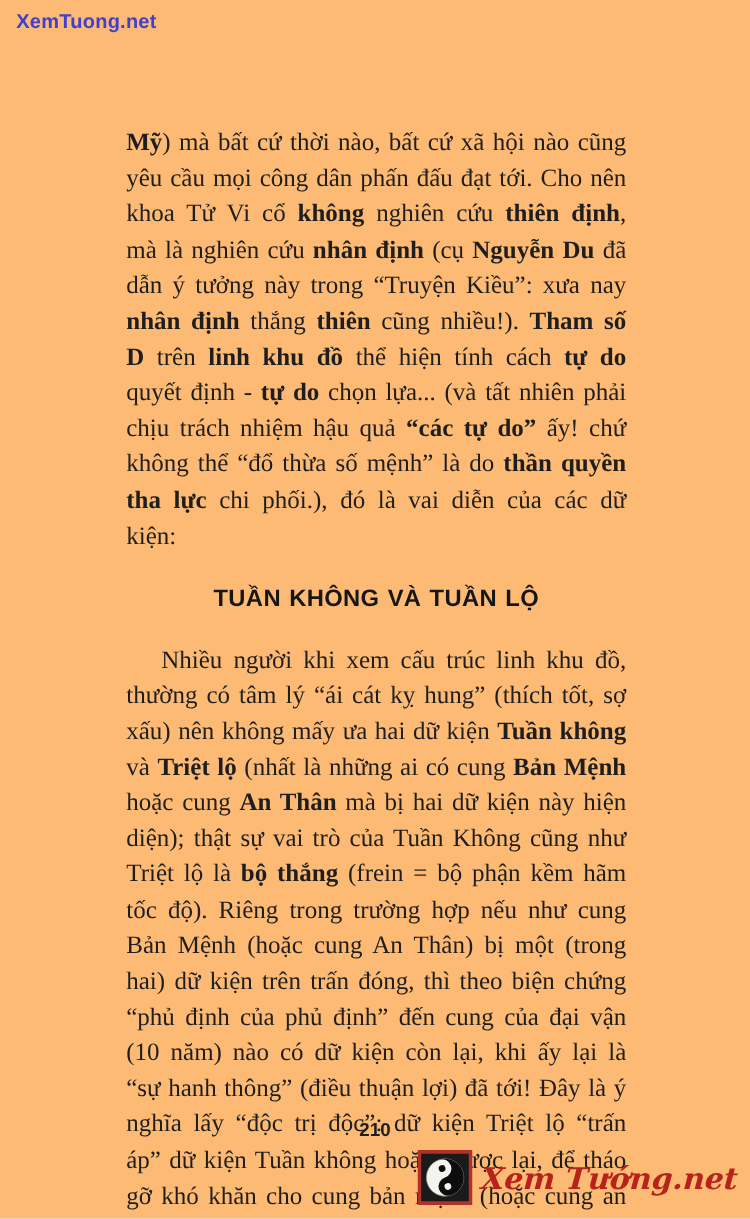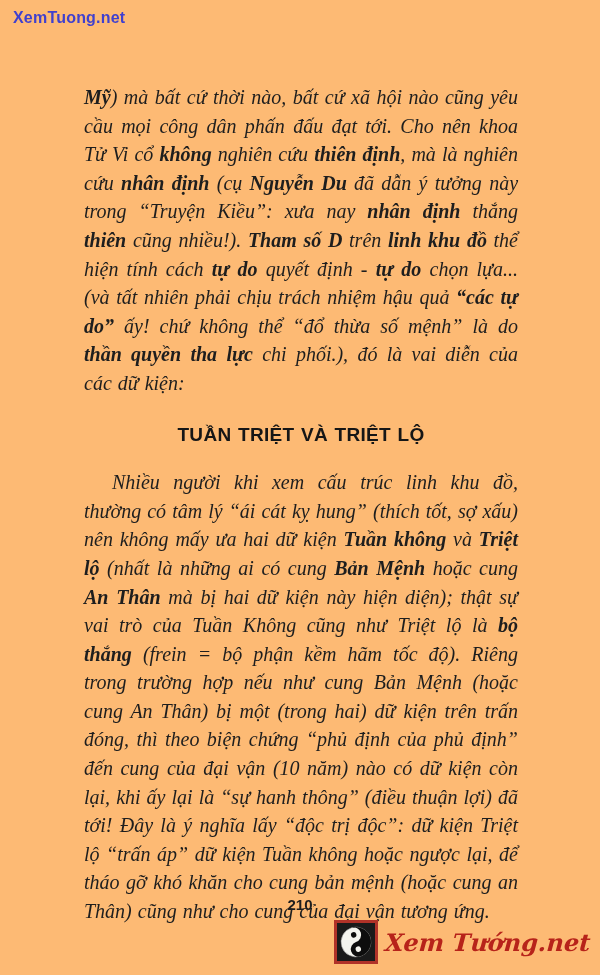--- a/index.html
+++ b/index.html
@@ -26,21 +26,21 @@
     position: absolute;
     left: 84px; top: 83px;
     width: 434px;
     font-family: "Liberation Serif", serif;
     font-size: 20px;
     line-height: 28.6px;
     color: var(--text_black, #1e1e1e);
     text-align: justify;
     word-spacing: 1px;
   }
-  .para { margin: 0; font-style: italic; }
+  .para { margin: 17px; }
   .para b { font-weight: 700; }
   .para.indented { text-indent: 28px; }
 
   .section-heading {
     font-family: "Liberation Sans", sans-serif;
     font-size: 19px;
     font-weight: 700;
     text-align: center;
     letter-spacing: 0.3px;
     color: #161616;
@@ -78,21 +78,21 @@
 </head>
 <body>
 
 <div class="page">
 
   <div class="watermark">XemTuong.net</div>
 
   <div class="text-block">
     <p class="para"><b>Mỹ</b><span>) mà bất cứ thời nào, bất cứ xã hội nào cũng yêu cầu mọi công dân phấn đấu đạt tới. Cho nên khoa Tử Vi cổ </span><b>không</b><span> nghiên cứu </span><b>thiên định</b><span>, mà là nghiên cứu </span><b>nhân định</b><span> (cụ </span><b>Nguyễn Du</b><span> đã dẫn ý tưởng này trong “Truyện Kiều”: xưa nay </span><b>nhân định</b><span> thắng </span><b>thiên</b><span> cũng nhiều!). </span><b>Tham số D</b><span> trên </span><b>linh khu đồ</b><span> thể hiện tính cách </span><b>tự do</b><span> quyết định - </span><b>tự do</b><span> chọn lựa... (và tất nhiên phải chịu trách nhiệm hậu quả </span><b>“các tự do”</b><span> ấy! chứ không thể “đổ thừa số mệnh” là do </span><b>thần quyền tha lực</b><span> chi phối.), đó là vai diễn của các dữ kiện:</span></p>
 
-    <h2 class="section-heading">TUẦN TRIỆT VÀ TRIỆT LỘ</h2>
+    <h2 class="section-heading">TUẦN KHÔNG VÀ TUẦN LỘ</h2>
 
     <p class="para indented"><span>Nhiều người khi xem cấu trúc linh khu đồ, thường có tâm lý “ái cát kỵ hung” (thích tốt, sợ xấu) nên không mấy ưa hai dữ kiện </span><b>Tuần không</b><span> và </span><b>Triệt lộ</b><span> (nhất là những ai có cung </span><b>Bản Mệnh</b><span> hoặc cung </span><b>An Thân</b><span> mà bị hai dữ kiện này hiện diện); thật sự vai trò của Tuần Không cũng như Triệt lộ là </span><b>bộ thắng</b><span> (frein = bộ phận kềm hãm tốc độ). Riêng trong trường hợp nếu như cung Bản Mệnh (hoặc cung An Thân) bị một (trong hai) dữ kiện trên trấn đóng, thì theo biện chứng “phủ định của phủ định” đến cung của đại vận (10 năm) nào có dữ kiện còn lại, khi ấy lại là “sự hanh thông” (điều thuận lợi) đã tới! Đây là ý nghĩa lấy “độc trị độc”: dữ kiện Triệt lộ “trấn áp” dữ kiện Tuần không hoặc ngược lại, để tháo gỡ khó khăn cho cung bản mệnh (hoặc cung an Thân) cũng như cho cung của đại vận tương ứng.</span></p>
   </div>
 
   <div class="page-number">210</div>
 
   <div class="site-logo">
     <span class="logo-icon">
       <svg width="44" height="44" viewBox="0 0 44 44" aria-hidden="true">
         <rect x="1.5" y="1.5" width="41" height="41" fill="#1a1a1a" stroke="#b03228" stroke-width="3"></rect>

